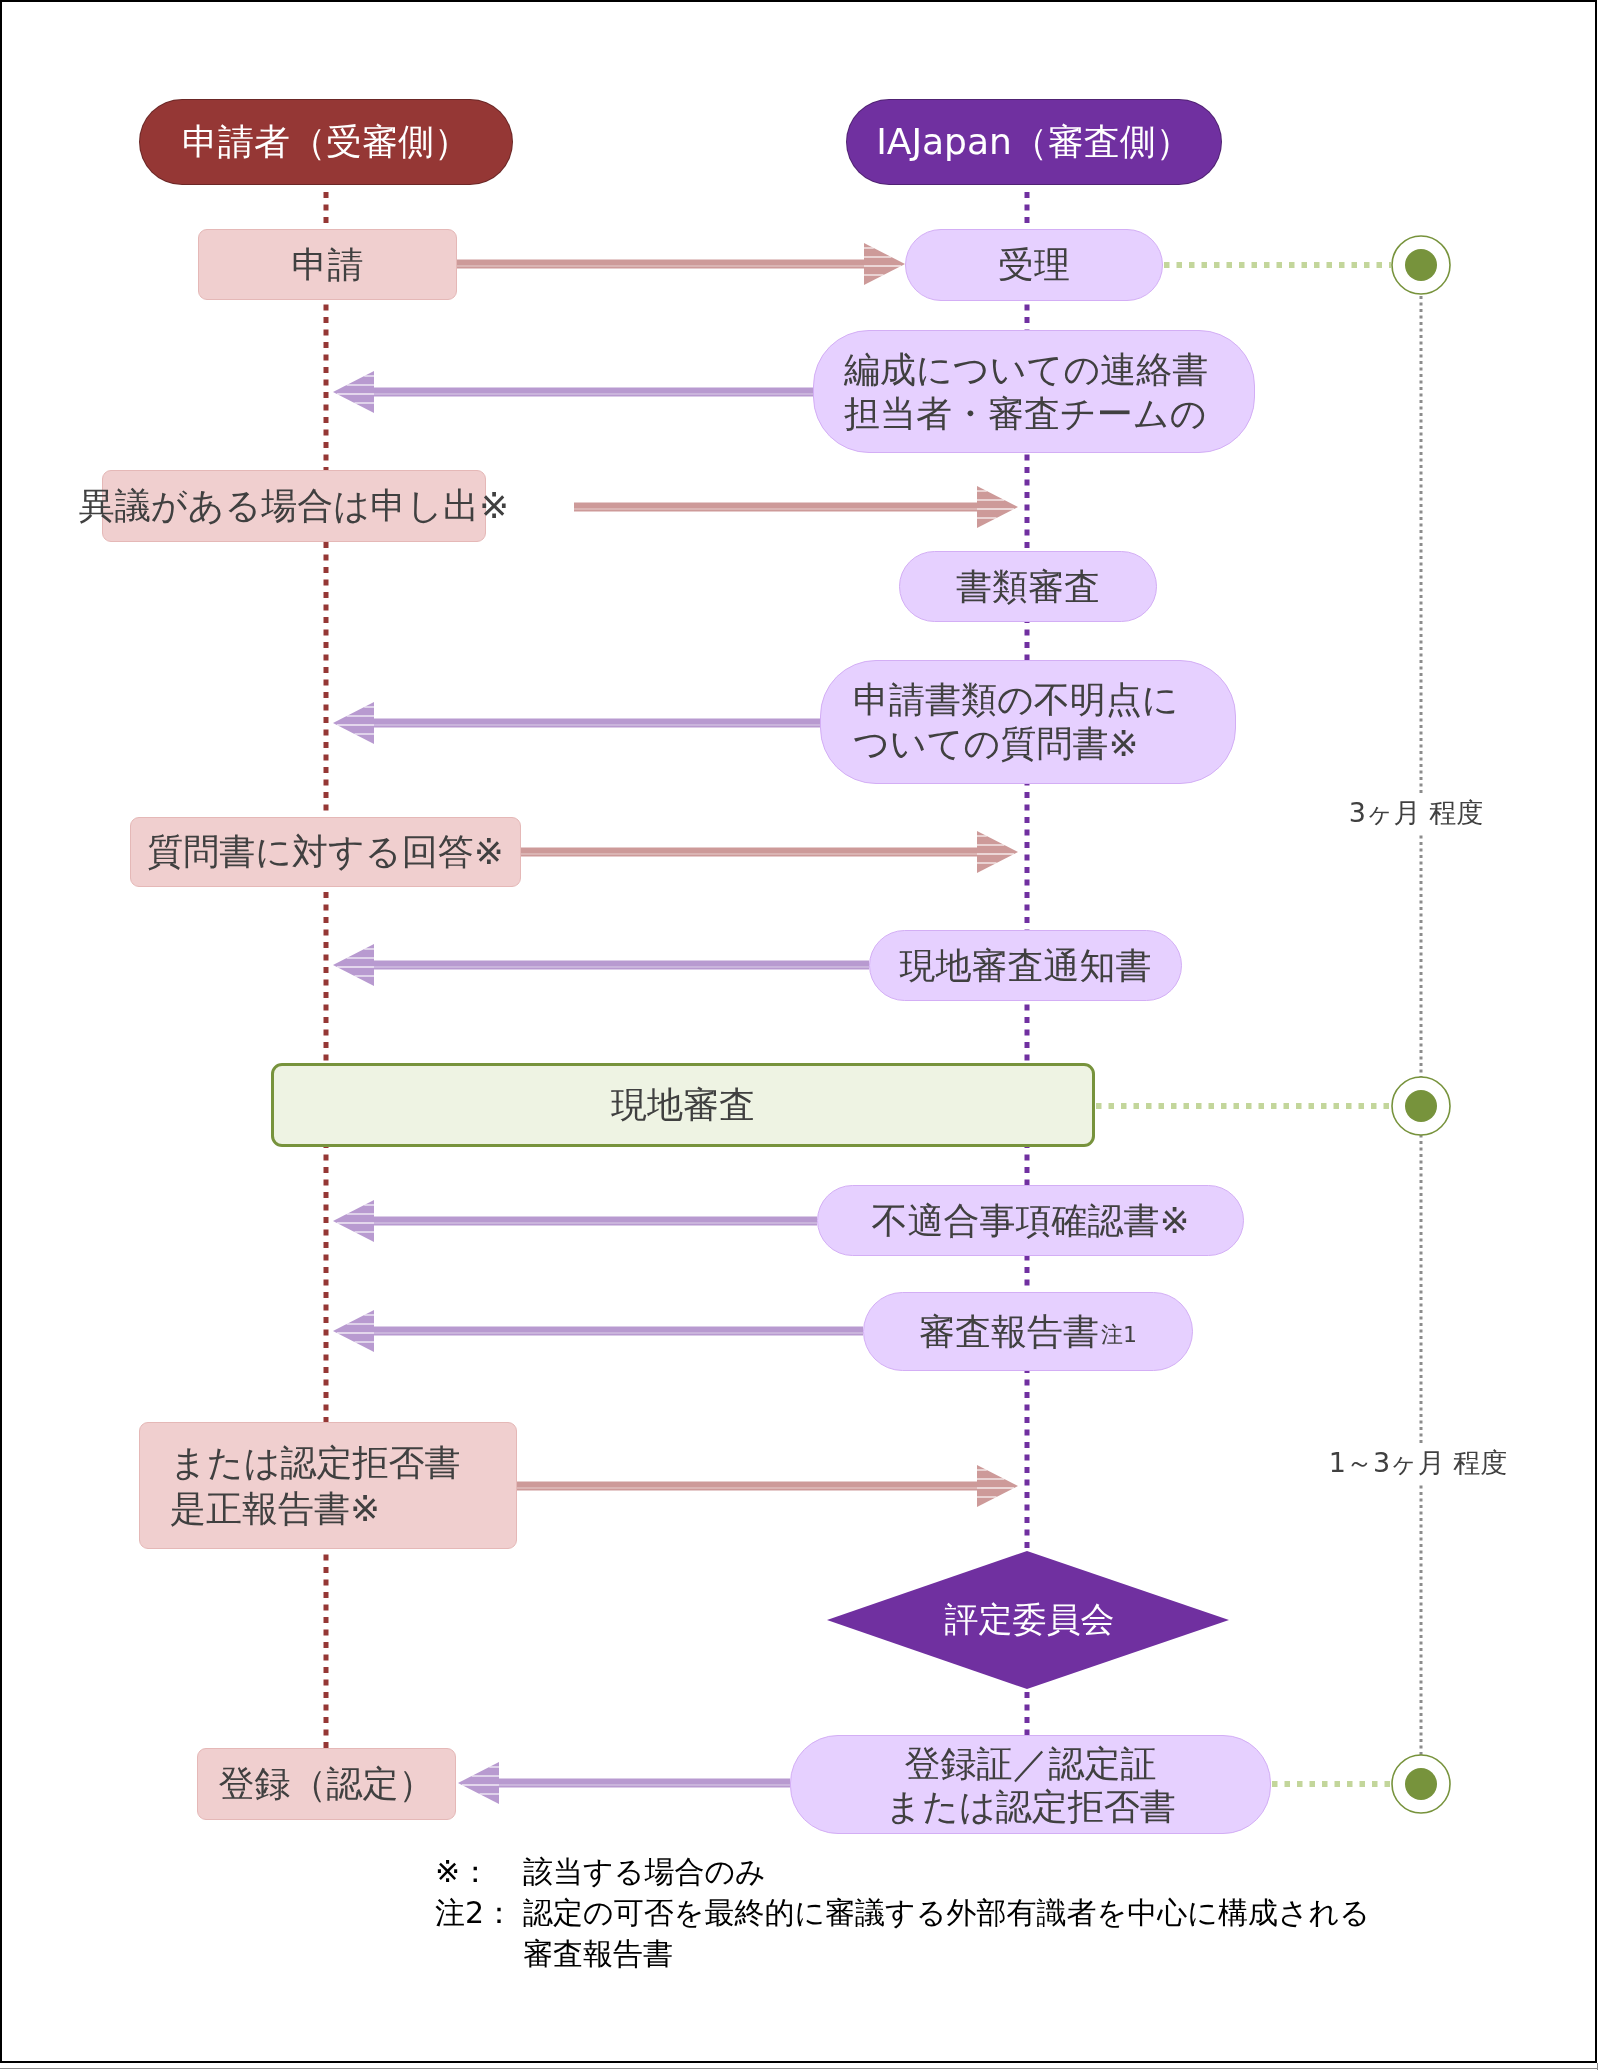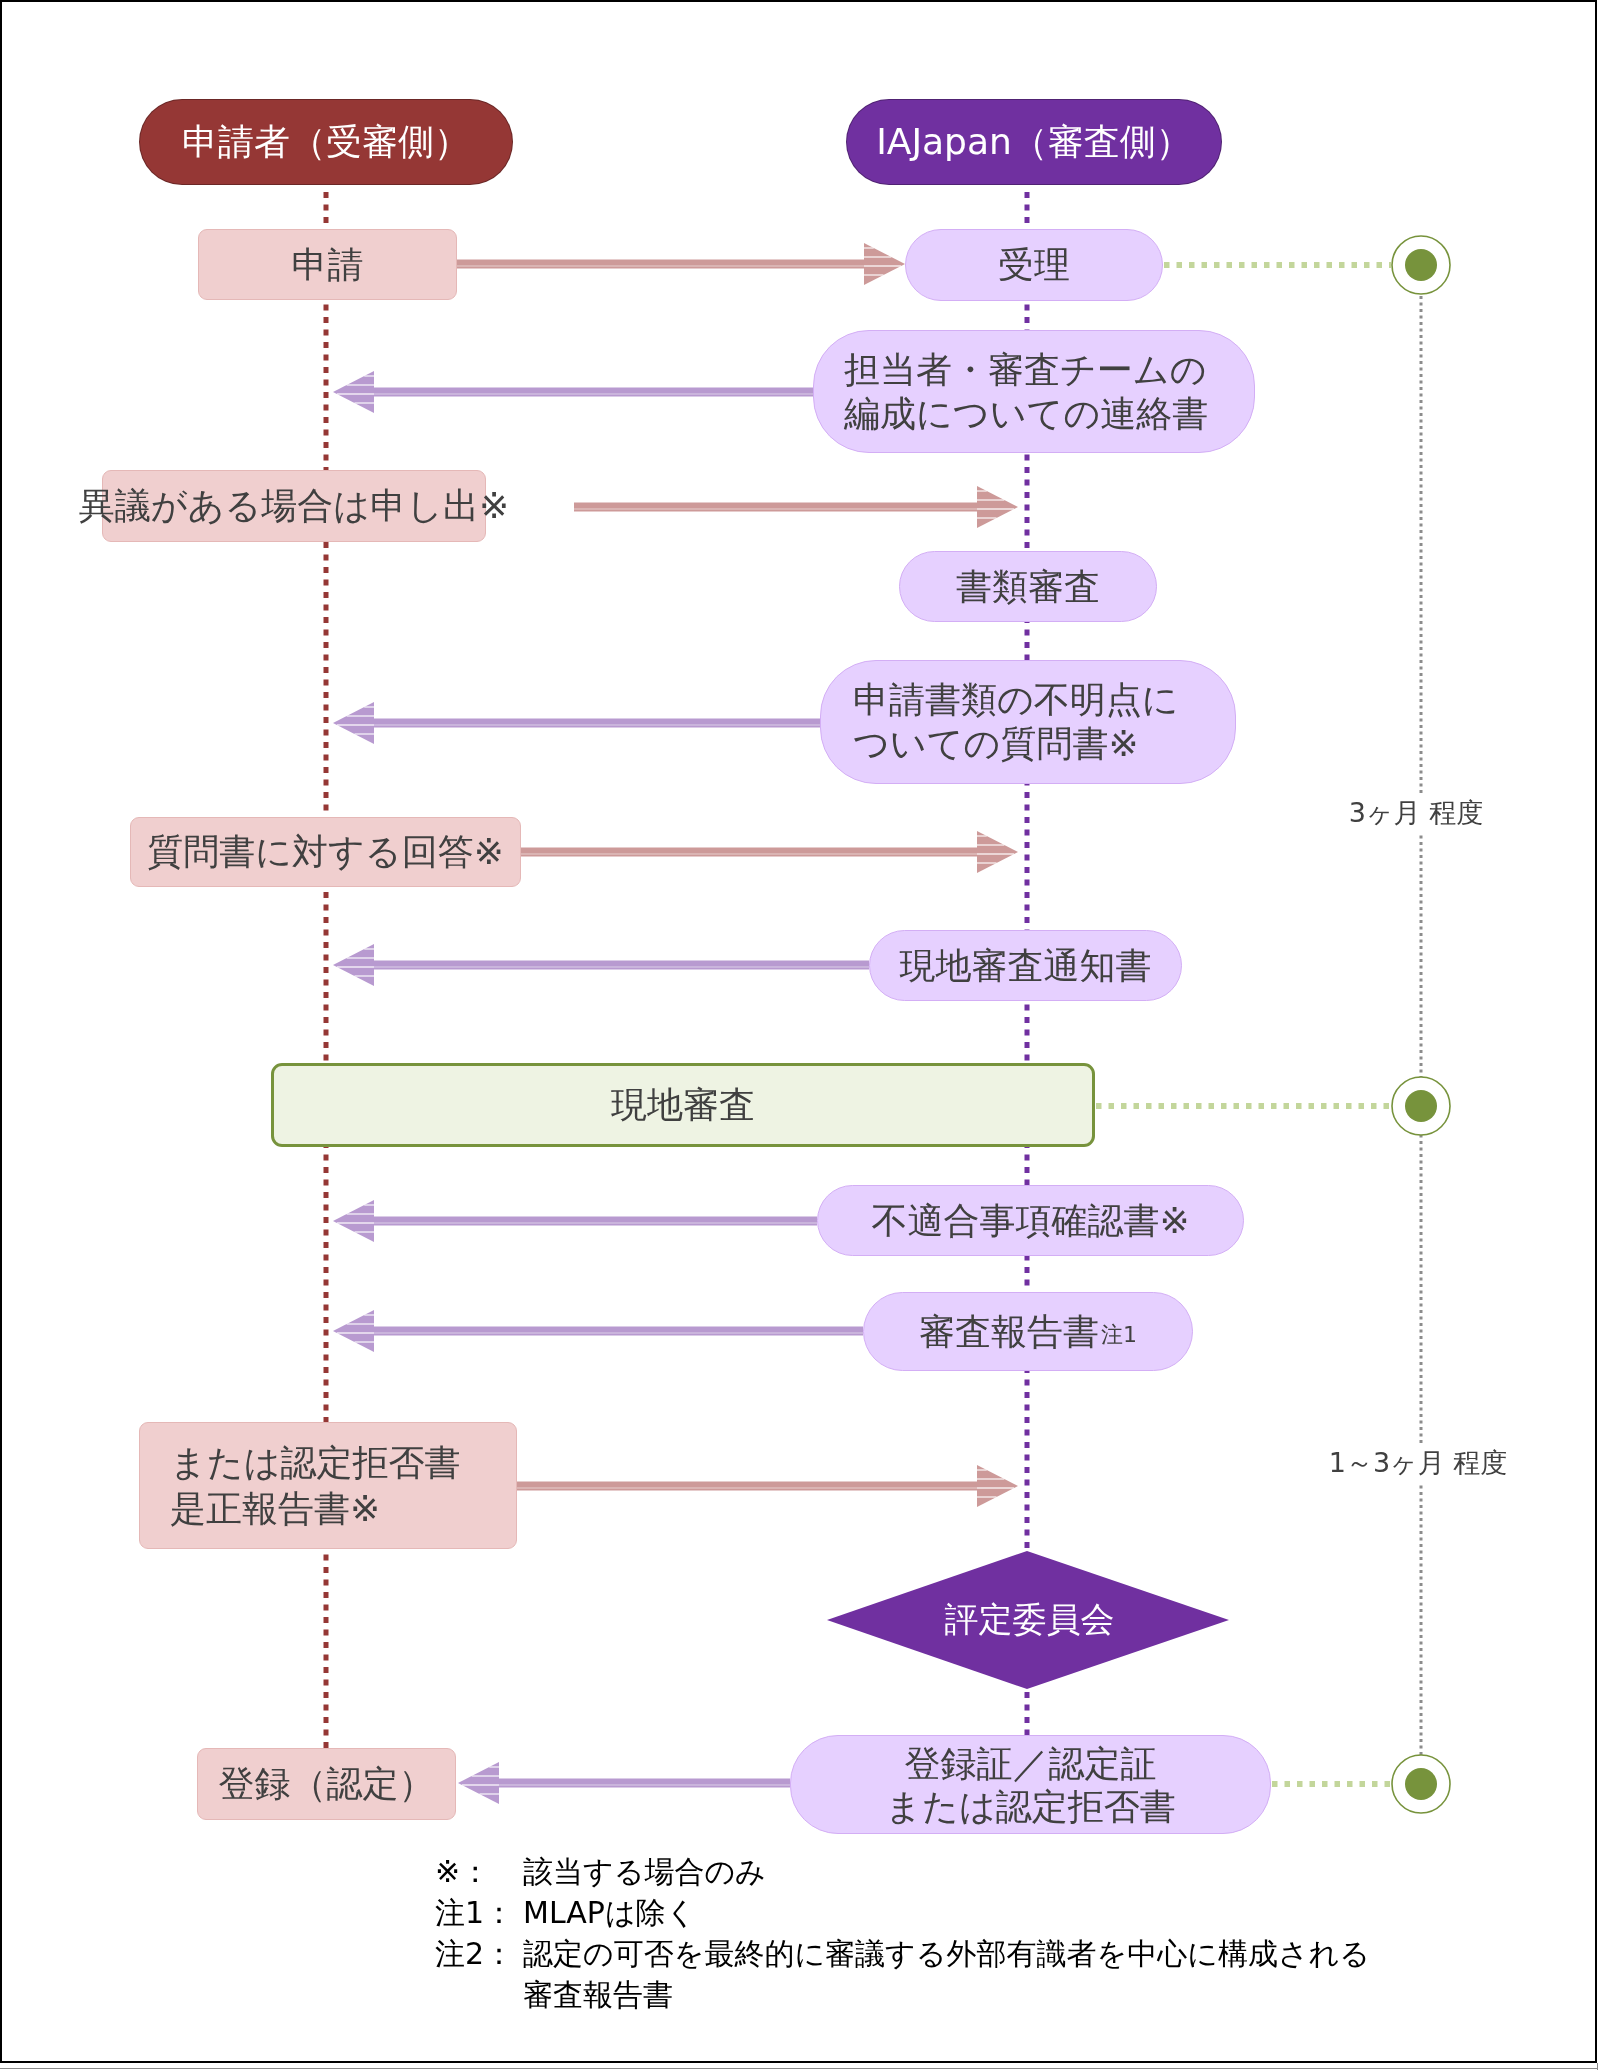--- a/index.html
+++ b/index.html
@@ -192,22 +192,22 @@
   <span>是正報告書※</span>
 </div>
 <div class="node left-box" style="left:197px;top:1748px;width:259px;height:72px;">
   <span>登録（認定）</span>
 </div>
 
 <div class="node right-pill" style="left:905px;top:229px;width:258px;height:72px;">
   <span>受理</span>
 </div>
 <div class="node right-pill align-left" style="left:813px;top:330px;width:442px;height:123px;border-radius:56px;padding-left:30px;">
+  <span>編成についての連絡書</span>
   <span>担当者・審査チームの</span>
-  <span>編成についての連絡書</span>
 </div>
 <div class="node right-pill" style="left:899px;top:551px;width:258px;height:71px;">
   <span>書類審査</span>
 </div>
 <div class="node right-pill align-left" style="left:820px;top:660px;width:416px;height:124px;border-radius:56px;padding-left:32px;">
   <span>申請書類の不明点に</span>
   <span>ついての質問書※</span>
 </div>
 <div class="node right-pill" style="left:869px;top:930px;width:313px;height:71px;">
   <span>現地審査通知書</span>
@@ -236,24 +236,20 @@
 
 <div class="duration-label" style="left:1338px;top:794px;width:156px;">3ヶ月 程度</div>
 <div class="duration-label" style="left:1318px;top:1444px;width:200px;">1～3ヶ月 程度</div>
 
 <div class="footnotes">
   <div class="footnote-row">
     <span class="footnote-mark">※：</span>
     <span>該当する場合のみ</span>
   </div>
   <div class="footnote-row">
-    <span class="footnote-mark">注1：</span>
-    <span>MLAPは除く</span>
-  </div>
-  <div class="footnote-row">
     <span class="footnote-mark">注2：</span>
     <span>認定の可否を最終的に審議する外部有識者を中心に構成される</span>
   </div>
   <div class="footnote-row">
     <span class="footnote-mark"></span>
     <span>審査報告書</span>
   </div>
 </div>
 
 </body></html>

